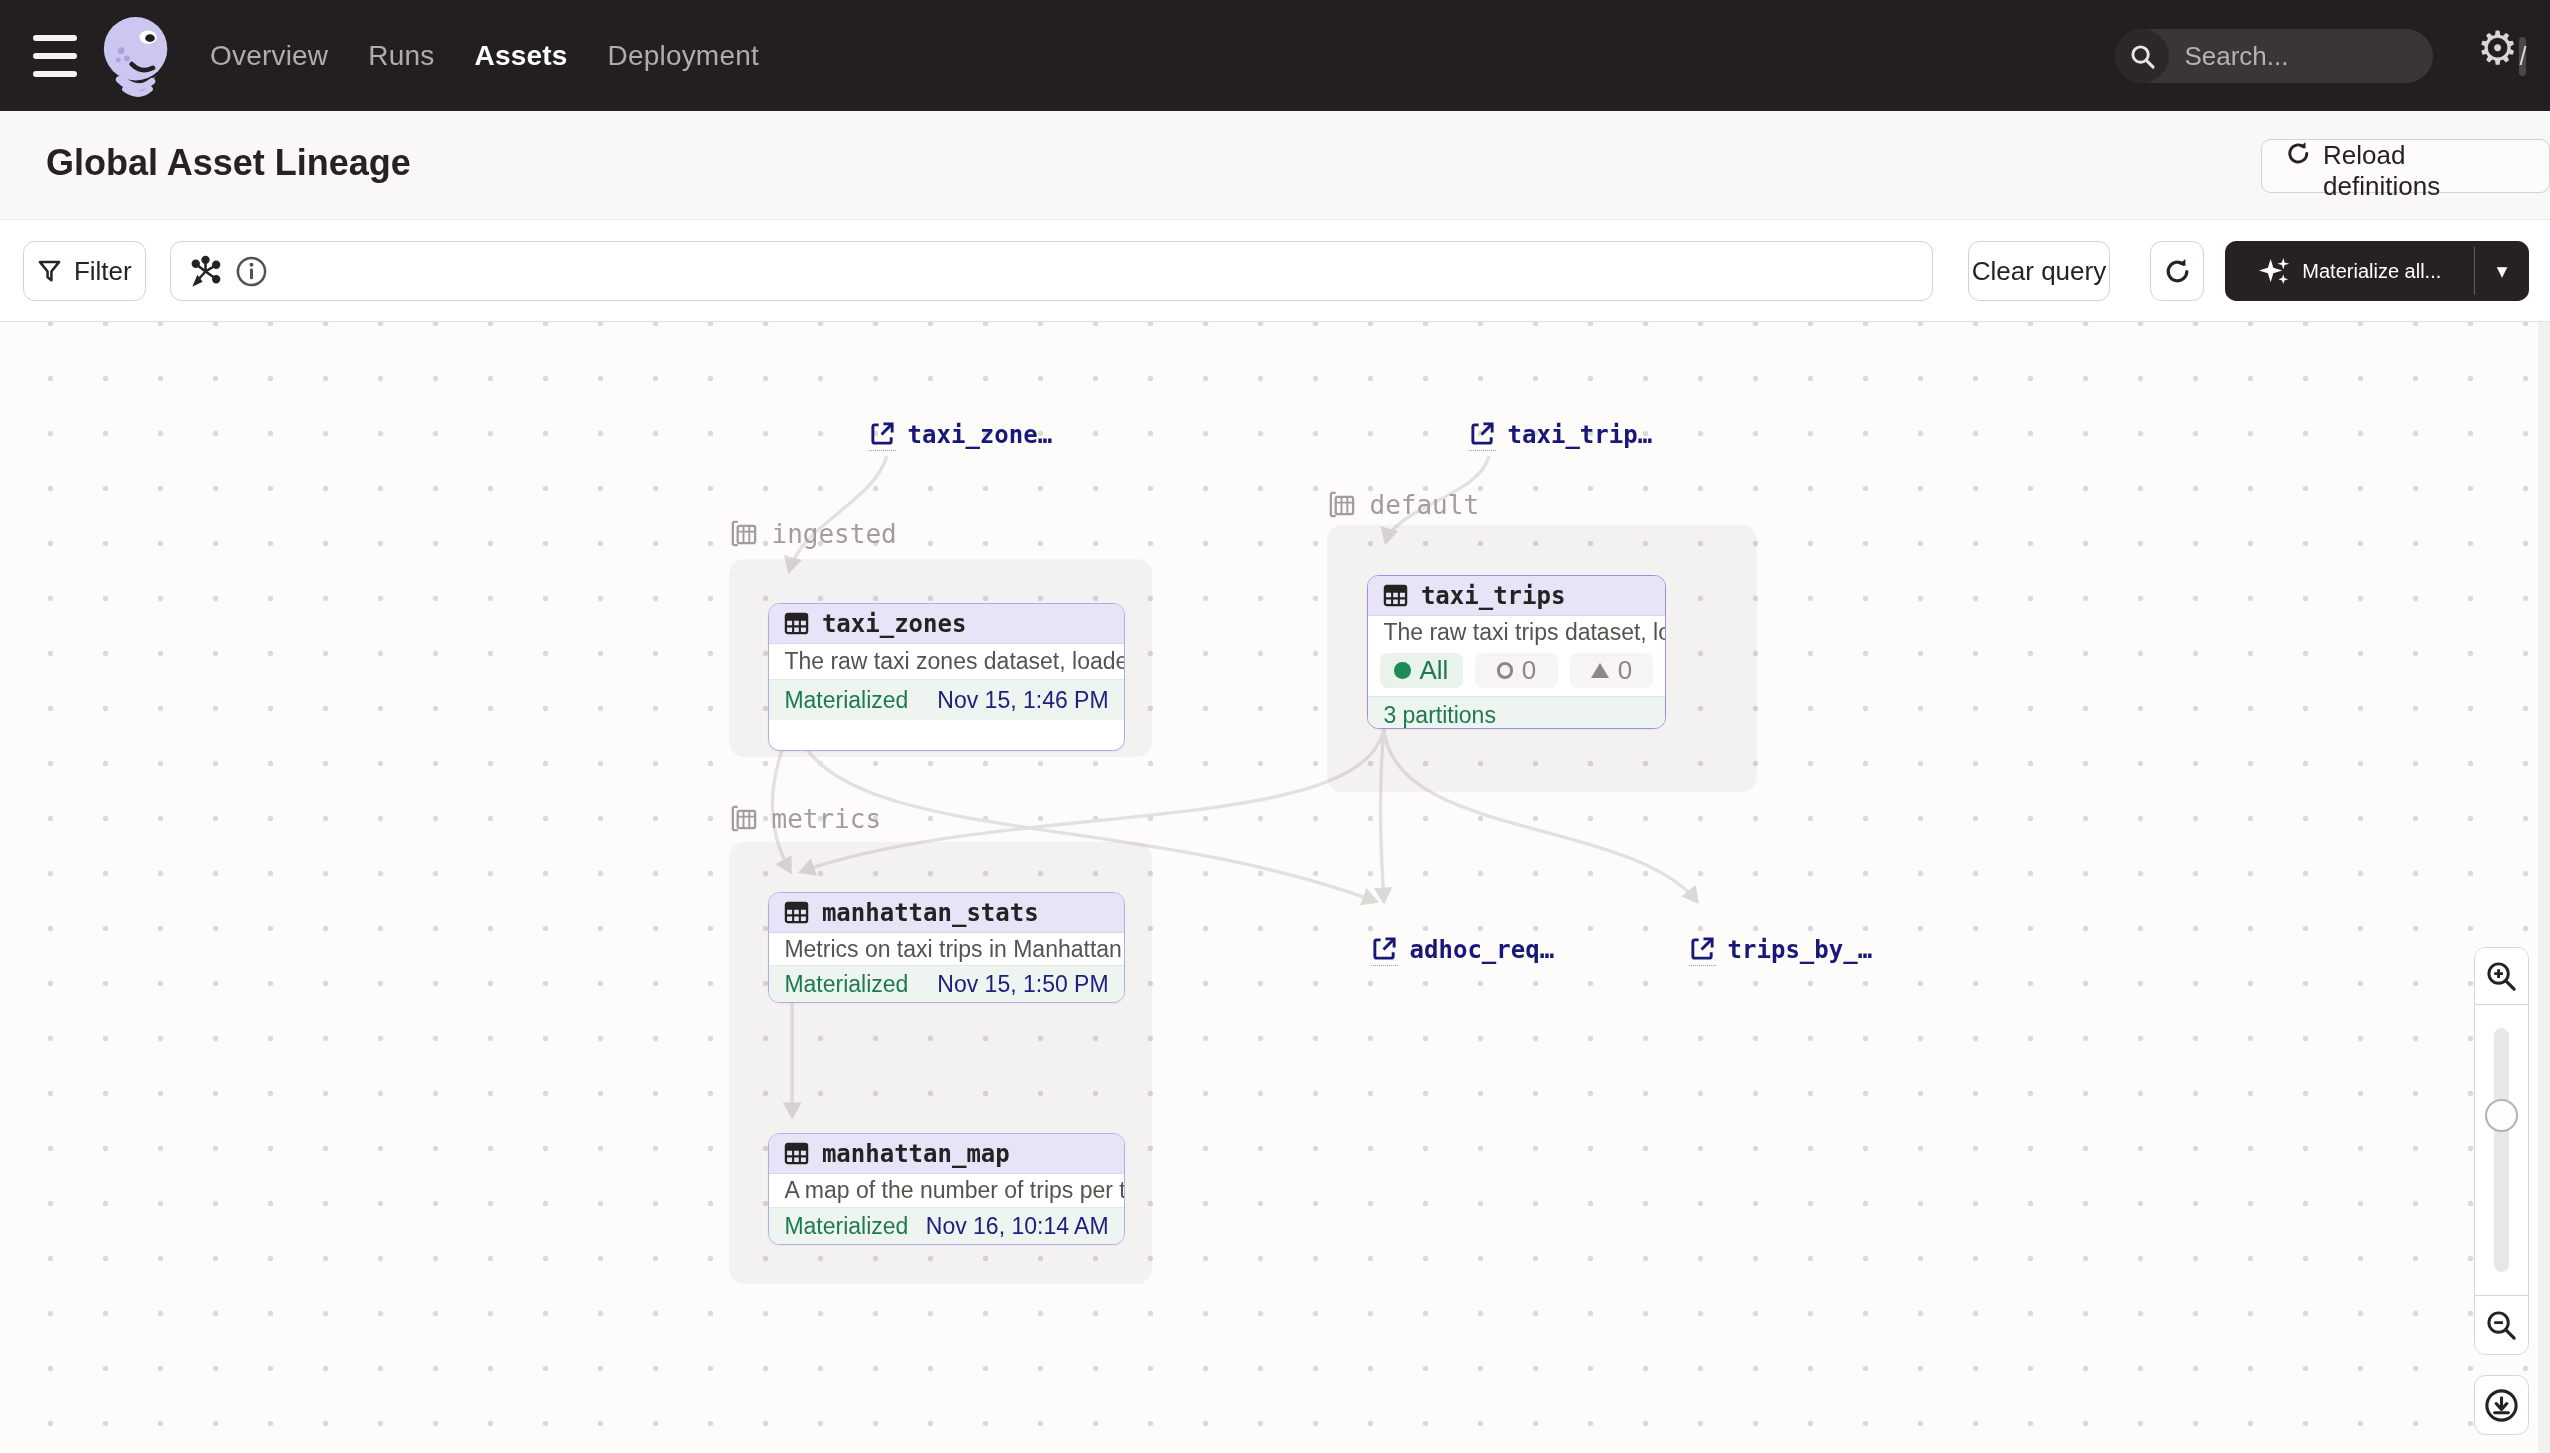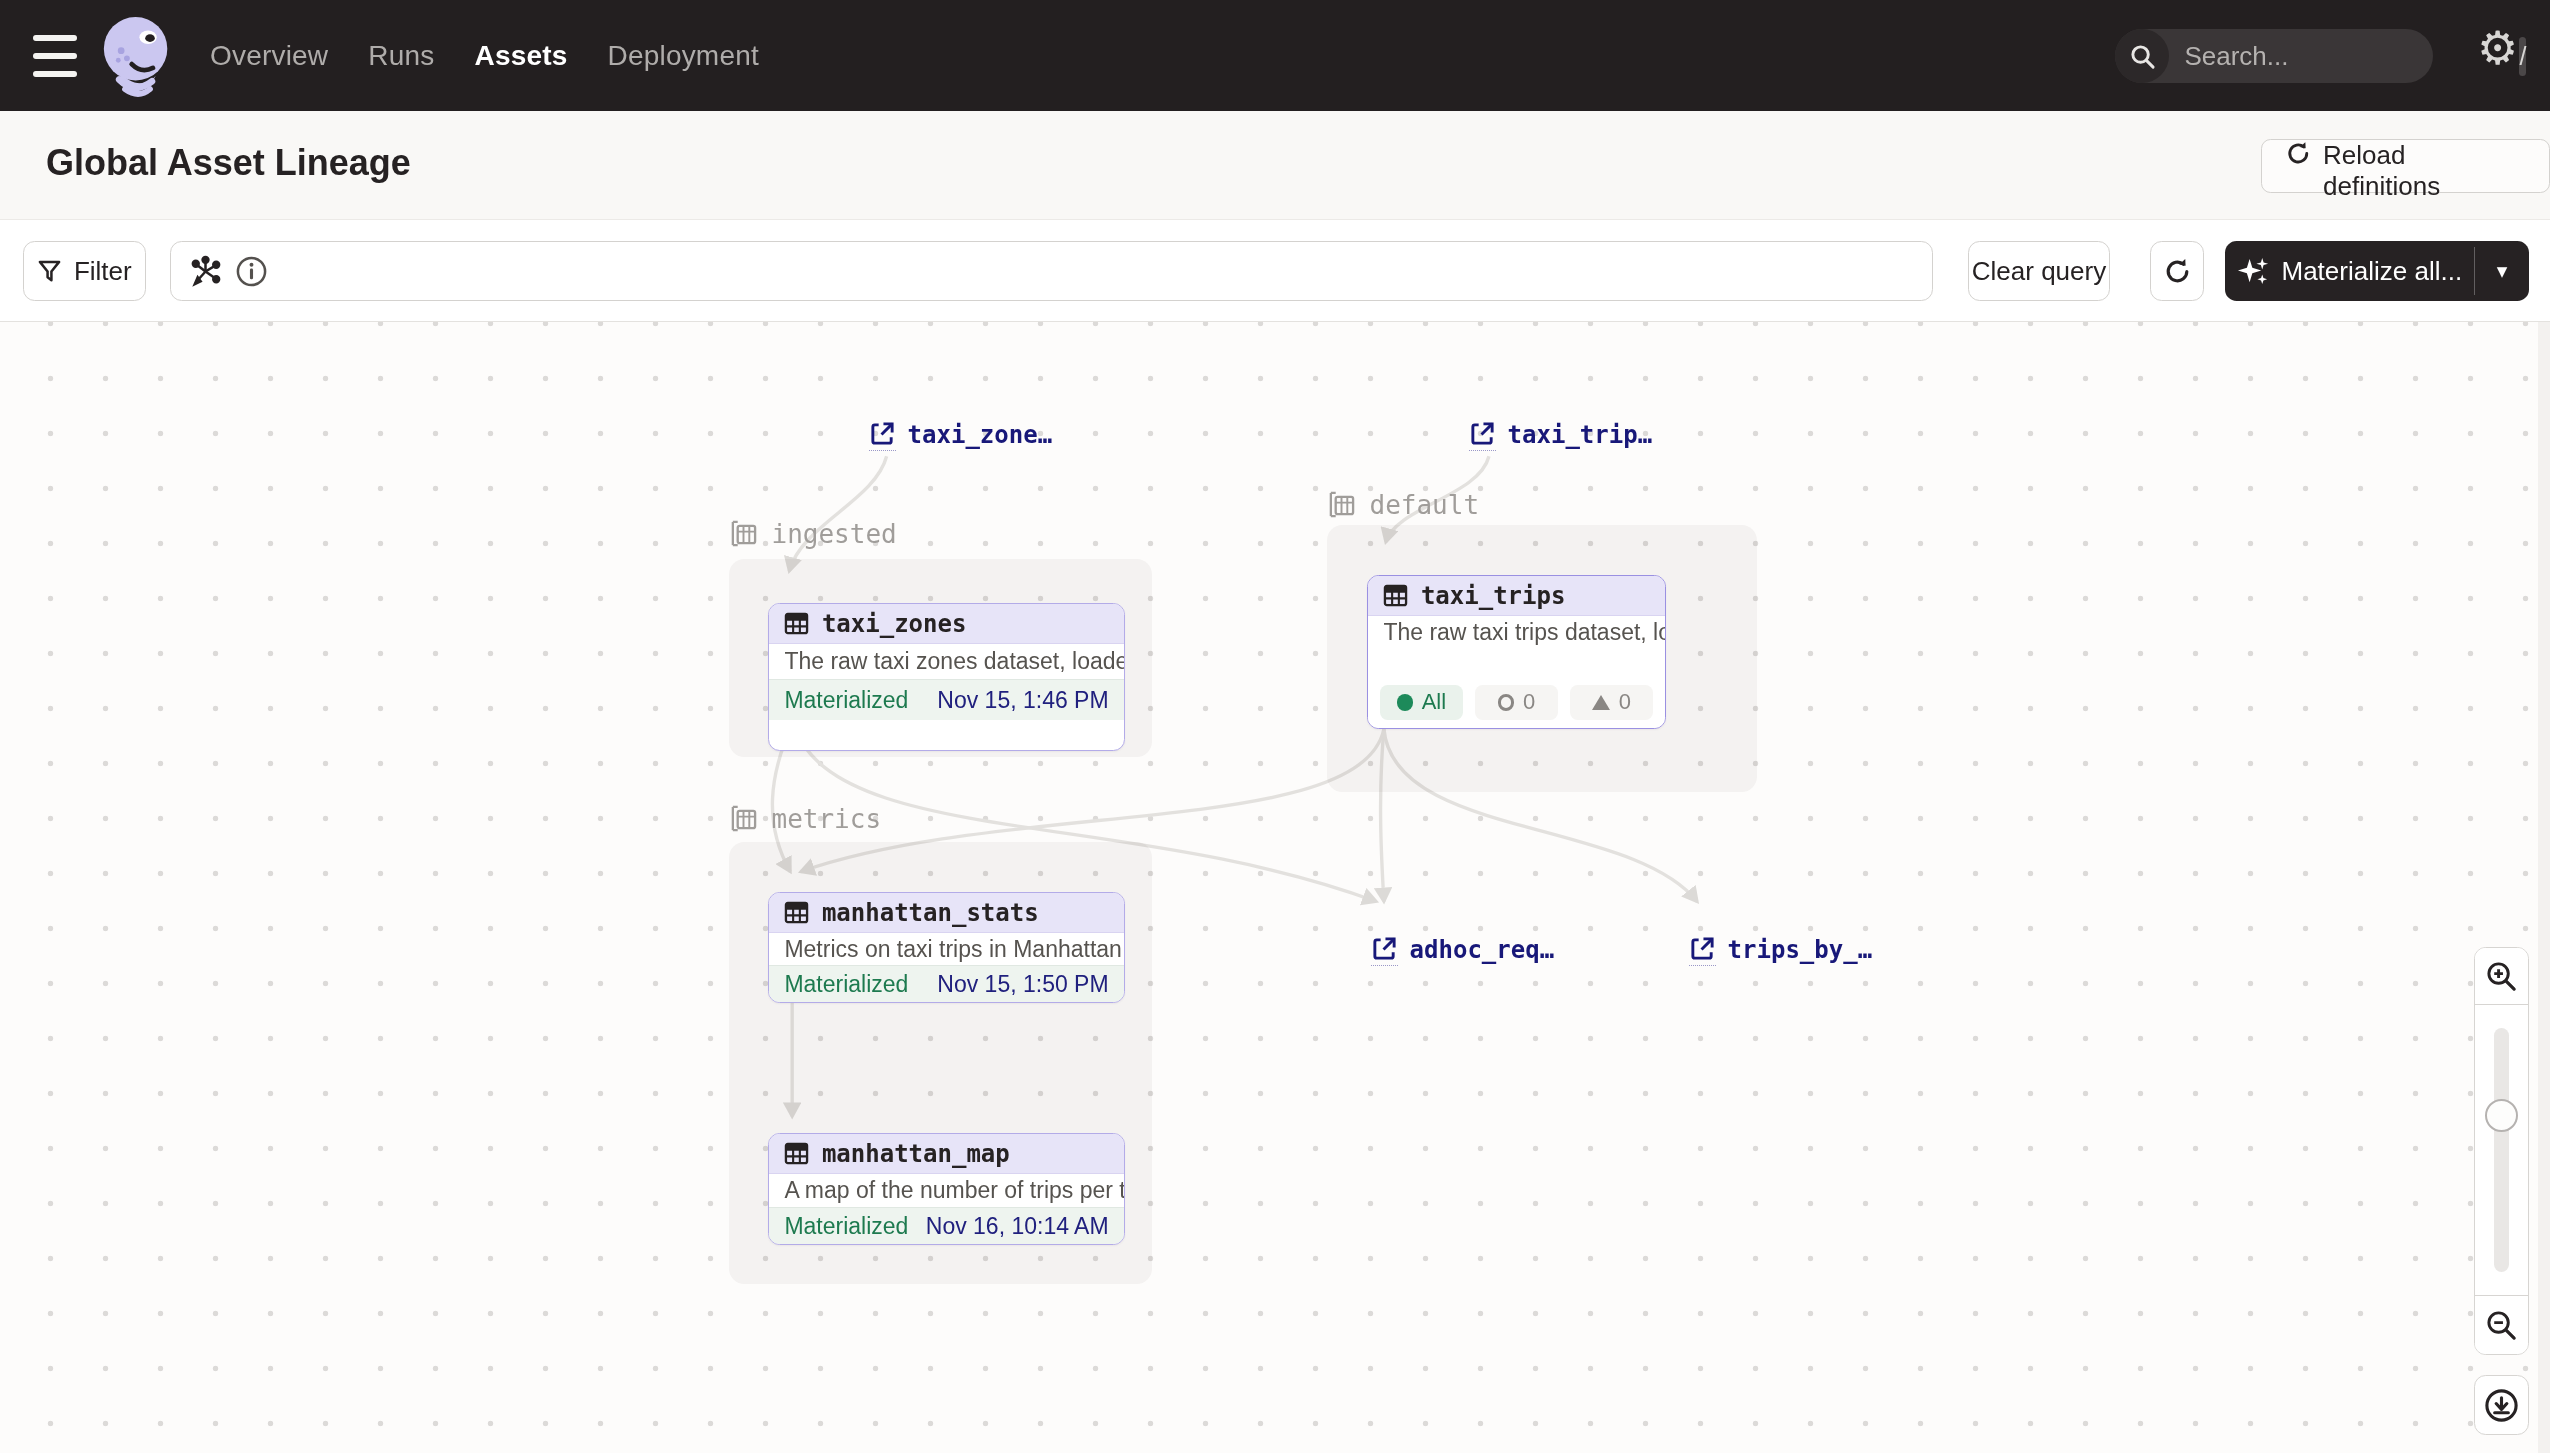--- a/index.html
+++ b/index.html
@@ -45,21 +45,21 @@
   .query-wrap { position:absolute; left:170px; top:21px; width:1763px; height:60px;
     border:1.4px solid #d4d2cf; border-radius:11.6px; background:#fff;
     display:flex; align-items:center; }
   .query-input { flex:1; border:none; outline:none; font-size:27px; color:#262223;
     font-family:"Liberation Sans",sans-serif; background:transparent; }
   .clear-btn { position:absolute; left:1968px; top:21px; width:142px; }
   .refresh-btn { position:absolute; left:2150px; top:21px; width:54px; }
   .mat-btn { position:absolute; left:2225px; top:21px; width:304px; height:60px;
     background:#262223; border-radius:11.6px; display:flex; align-items:stretch; cursor:pointer; }
   .mat-main { flex:1; display:flex; align-items:center; justify-content:center; gap:11.6px;
-    color:#ffffff; font-size:26px; }
+    color:#ffffff; font-size:20px; }
   .mat-split { width:1px; background:rgba(255,255,255,.28); margin:5.8px 0; }
   .mat-caret { width:54px; display:flex; align-items:center; justify-content:center;
     color:#ffffff; font-size:21px; }
 
   
   .graph { position:absolute; left:0; top:322px; width:2550px; height:1132px;
     background-color:#fdfcfb;
     background-image:radial-gradient(circle, #dcdad8 2.5px, transparent 3.1px);
     background-size:55px 55px; background-position:23px 29px; overflow:hidden; }
   .edges { position:absolute; left:0; top:0; width:2550px; height:1132px; }
@@ -74,21 +74,21 @@
     display:flex; align-items:center; gap:12.5px; padding:0 15.4px;
     font-family:"DejaVu Sans Mono",monospace; font-weight:700; font-size:24px; color:#262223; }
   .node-desc { padding:0 15.4px; display:flex; align-items:center; font-size:23px; color:#56534f;
     background:#fff; white-space:nowrap; overflow:hidden; }
   .node-footer { border-top:1px solid #e0e8e2; background:#eef4ef; display:flex;
     align-items:center; justify-content:space-between; padding:0 15.4px; font-size:23px; }
   .st-green { color:#1d7a4f; }
   .st-navy { color:#20207e; }
   .pillrow { display:flex; gap:11.6px; padding:3.9px 11.6px 7.7px 11.6px; background:#fff; }
   .pill { flex:1; height:35px; border-radius:7.7px; display:flex; align-items:center;
-    justify-content:center; gap:8.7px; font-size:22px;margin-top:32px; }
+    justify-content:center; gap:8.7px; font-size:26px; }
   .pill.ok { background:#eaf2ec; color:#1d7a4f; }
   .pill.zero { background:#f6f5f3; color:#8a8784; }
   .dot-ok { width:16.4px; height:16.4px; border-radius:50%; background:#1d8a5a; }
   .ring { width:16.4px; height:16.4px; border-radius:50%; border:3.9px solid #8a8784; }
   .tri { width:0; height:0; border-left:9.6px solid transparent; border-right:9.6px solid transparent;
     border-bottom:15.4px solid #8a8784; }
 
   .extlink { position:absolute; display:flex; align-items:center; gap:11.6px; cursor:pointer;
     color:#181879; font-family:"DejaVu Sans Mono",monospace; font-weight:700; font-size:24px; }
   .extlink .eicon { border-bottom:1.9px dotted #9a98c8; padding-bottom:2.9px; display:flex; }

